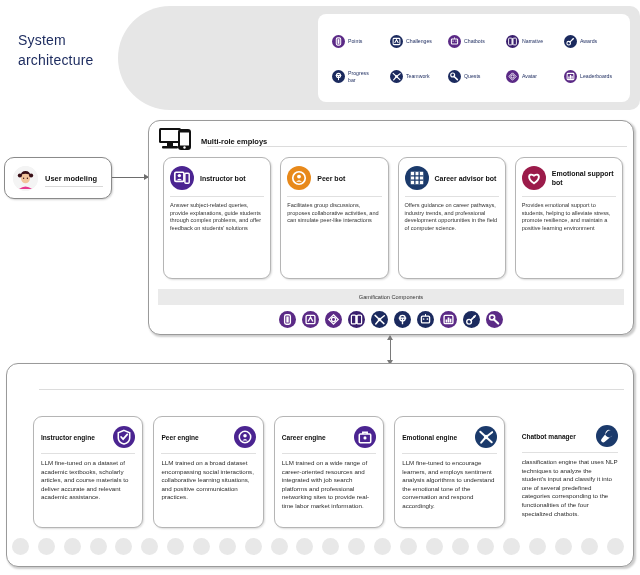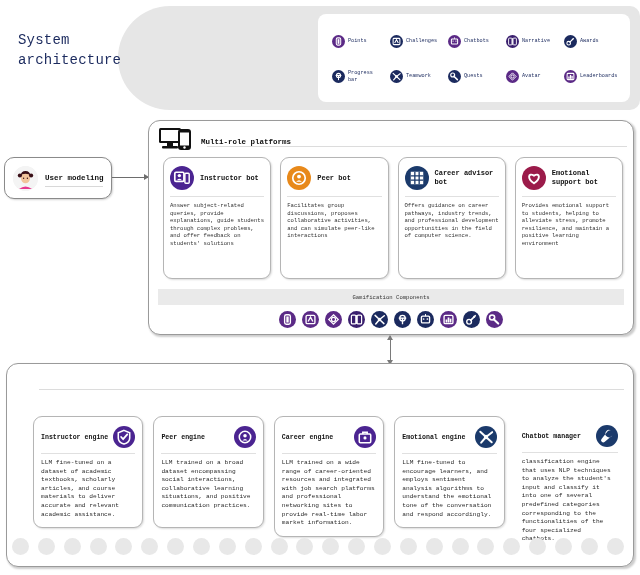--- a/index.html
+++ b/index.html
@@ -2,21 +2,21 @@
 <html><head>
 <meta charset="utf-8">
 <style>
   * { box-sizing: border-box; margin: 0; padding: 0; }
   html, body {
     width: 640px; height: 575px;
     background: #ffffff;
     font-family: "Liberation Sans", sans-serif;
     overflow: hidden;
   }
-  #root { position: relative; width: 560px; height: 575px; font-family: Liberation Mono, monospace; }
+  #root { position: relative; width: 560px; height: 575px; }
 
   
   .top-band {
     position: absolute; left: 118px; top: 6px;
     width: 522px; height: 104px;
     background: #e6e6e6;
     border-radius: 52px 10px 10px 52px;
   }
   .title {
     position: absolute; left: 18px; top: 30px;
@@ -322,21 +322,21 @@
         <svg width="34" height="24" viewBox="0 0 34 24">
           <rect x="0" y="1" width="22" height="15" rx="1.5" fill="#111"></rect>
           <rect x="2" y="3" width="18" height="11" fill="#fff"></rect>
           <rect x="8" y="16" width="6" height="3" fill="#111"></rect>
           <rect x="3" y="19" width="16" height="2.4" rx="1" fill="#111"></rect>
           <rect x="19" y="2" width="13" height="21" rx="3" fill="#111"></rect>
           <rect x="21" y="5.5" width="9" height="13" fill="#fff"></rect>
           <circle cx="25.5" cy="20.5" r="1.2" fill="#fff"></circle>
         </svg>
       </span>
-      <span class="panel-head-title">Multi-role platforms</span>
+      <span class="panel-head-title">Multi-role employs</span>
     </div>
     <div class="head-rule"></div>
 
     <div class="bots-row" id="bots-row">
         <div class="bot-card">
           <div class="bot-head">
             <div class="cic" style="width: 24px; height: 24px; background: rgb(75, 36, 145);">
               <svg width="24" height="24" viewBox="0 0 24 24">
                 <rect x="4.800000000000001" y="6.24" width="9.120000000000001" height="9.120000000000001" rx="1.2000000000000002" fill="none" stroke="#fff" stroke-width="1.6800000000000002"></rect>
                 <circle cx="9.36" cy="9.600000000000001" r="1.6800000000000002" fill="#fff"></circle>

